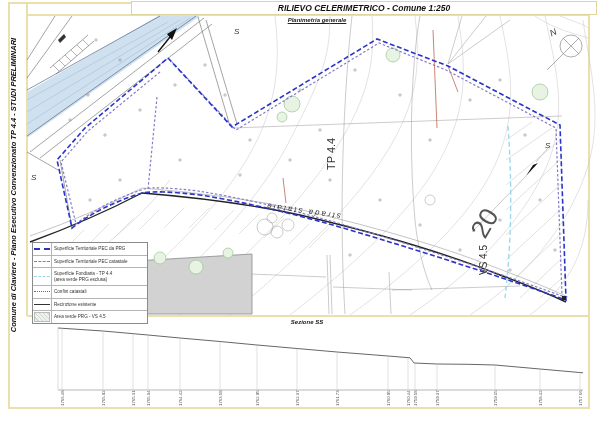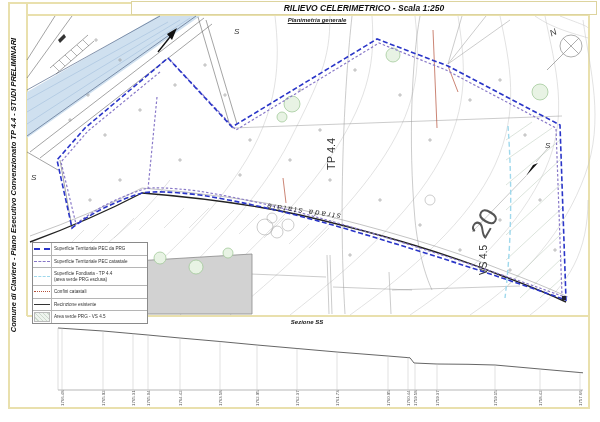--- a/index.html
+++ b/index.html
@@ -39,21 +39,21 @@
 <div id="page">
 
   <div class="frame" style="left:8px;top:2px;width:2px;height:406px;"></div>
   <div class="frame" style="left:26px;top:2px;width:2px;height:314px;"></div>
   <div class="frame" style="left:8px;top:2px;width:124px;height:1.5px;"></div>
   <div class="frame" style="left:27px;top:14px;width:562px;height:1.5px;"></div>
   <div class="frame" style="left:27px;top:315px;width:562px;height:2px;"></div>
   <div class="frame" style="left:588px;top:2px;width:2px;height:406px;"></div>
   <div class="frame" style="left:8px;top:407px;width:582px;height:2px;"></div>
 
-  <div id="title-bar">RILIEVO CELERIMETRICO - Scala 1:250</div>
+  <div id="title-bar">RILIEVO CELERIMETRICO - Comune 1:250</div>
   <div id="sidebar-title">Comune di Claviere - Piano Esecutivo Convenzionato TP 4.4 - STUDI PRELIMINARI</div>
   <div id="map-caption">Planimetria generale</div>
   <div id="section-caption">Sezione SS</div>
 
   <svg width="600" height="422" viewBox="0 0 600 422" style="position:absolute;left:0;top:0;">
 
     <g>
       <polygon points="27,92 158,16 200,16 27,138" fill="#cfe0ef" stroke="none"></polygon>
       <path d="M27,90 L160,16 M27,136 L196,16" stroke="#55688a" stroke-width="0.7" fill="none"></path>
       <path d="M27,100 L168,22 M27,112 L180,20 M27,124 L190,18" stroke="#9ab8d8" stroke-width="0.5" fill="none"></path>

